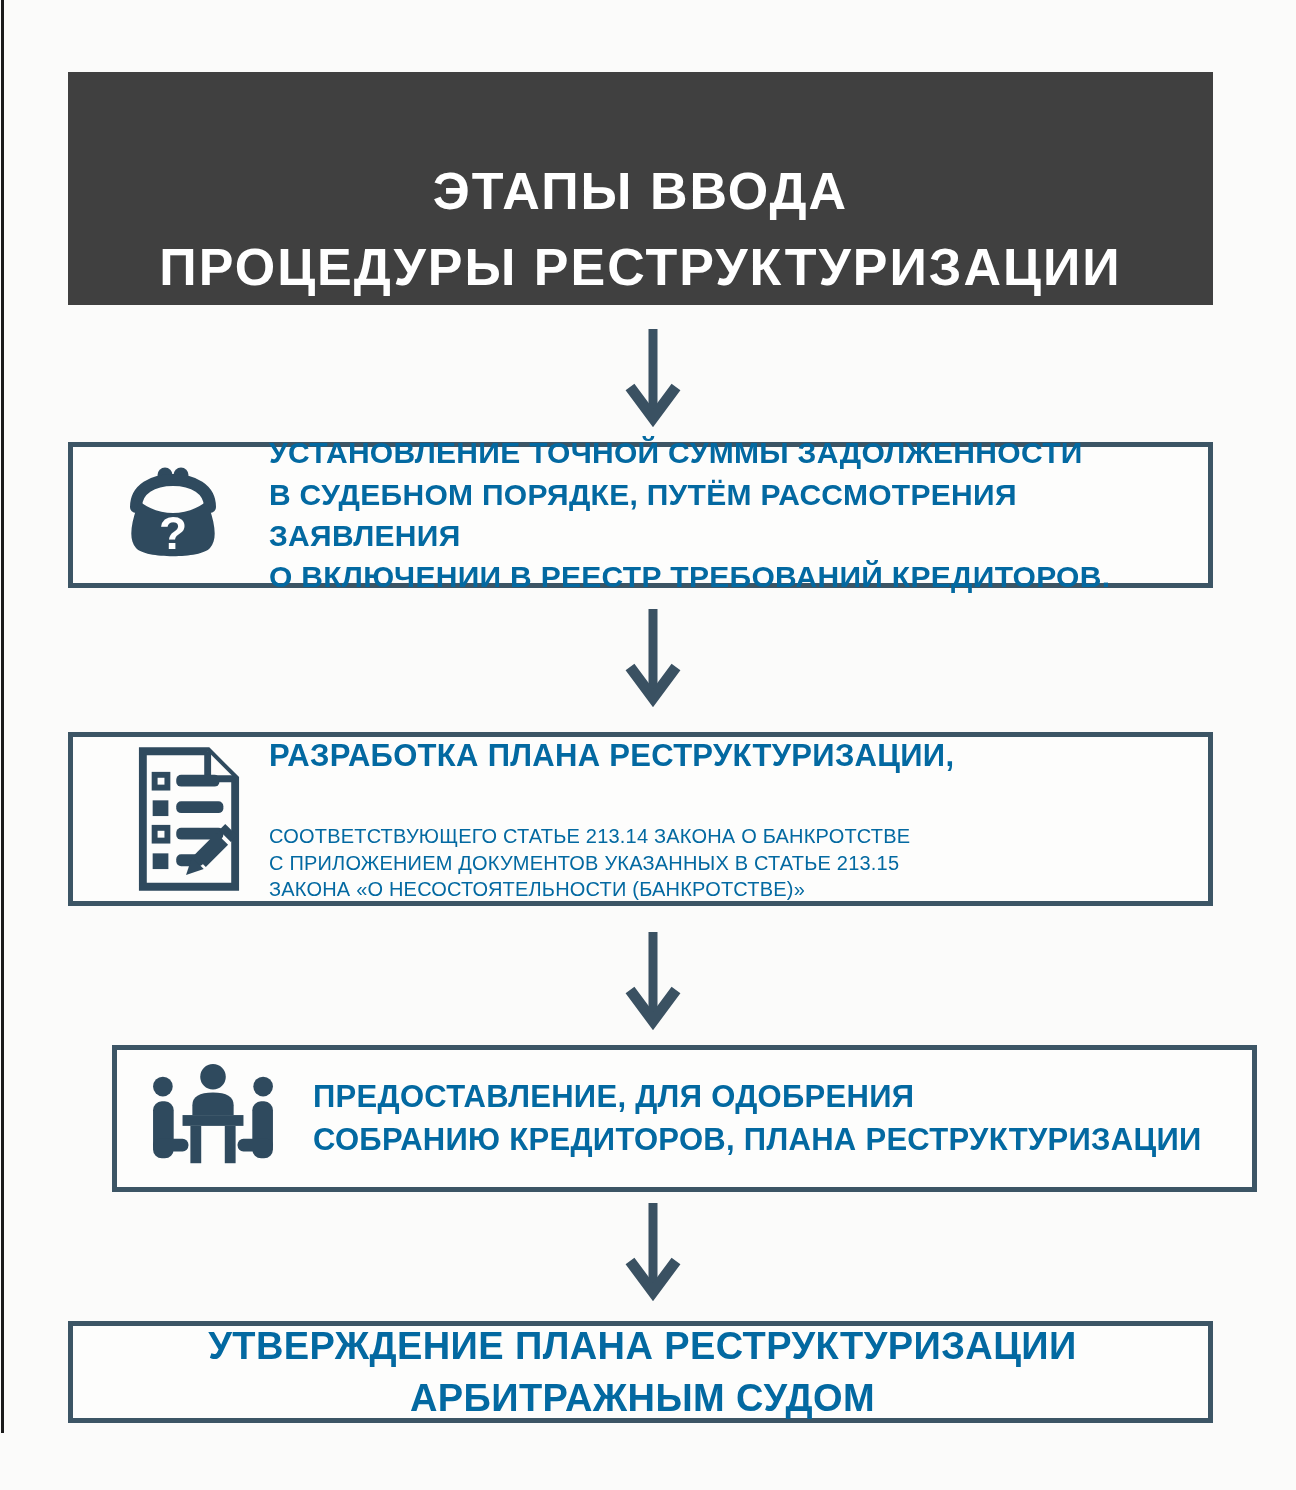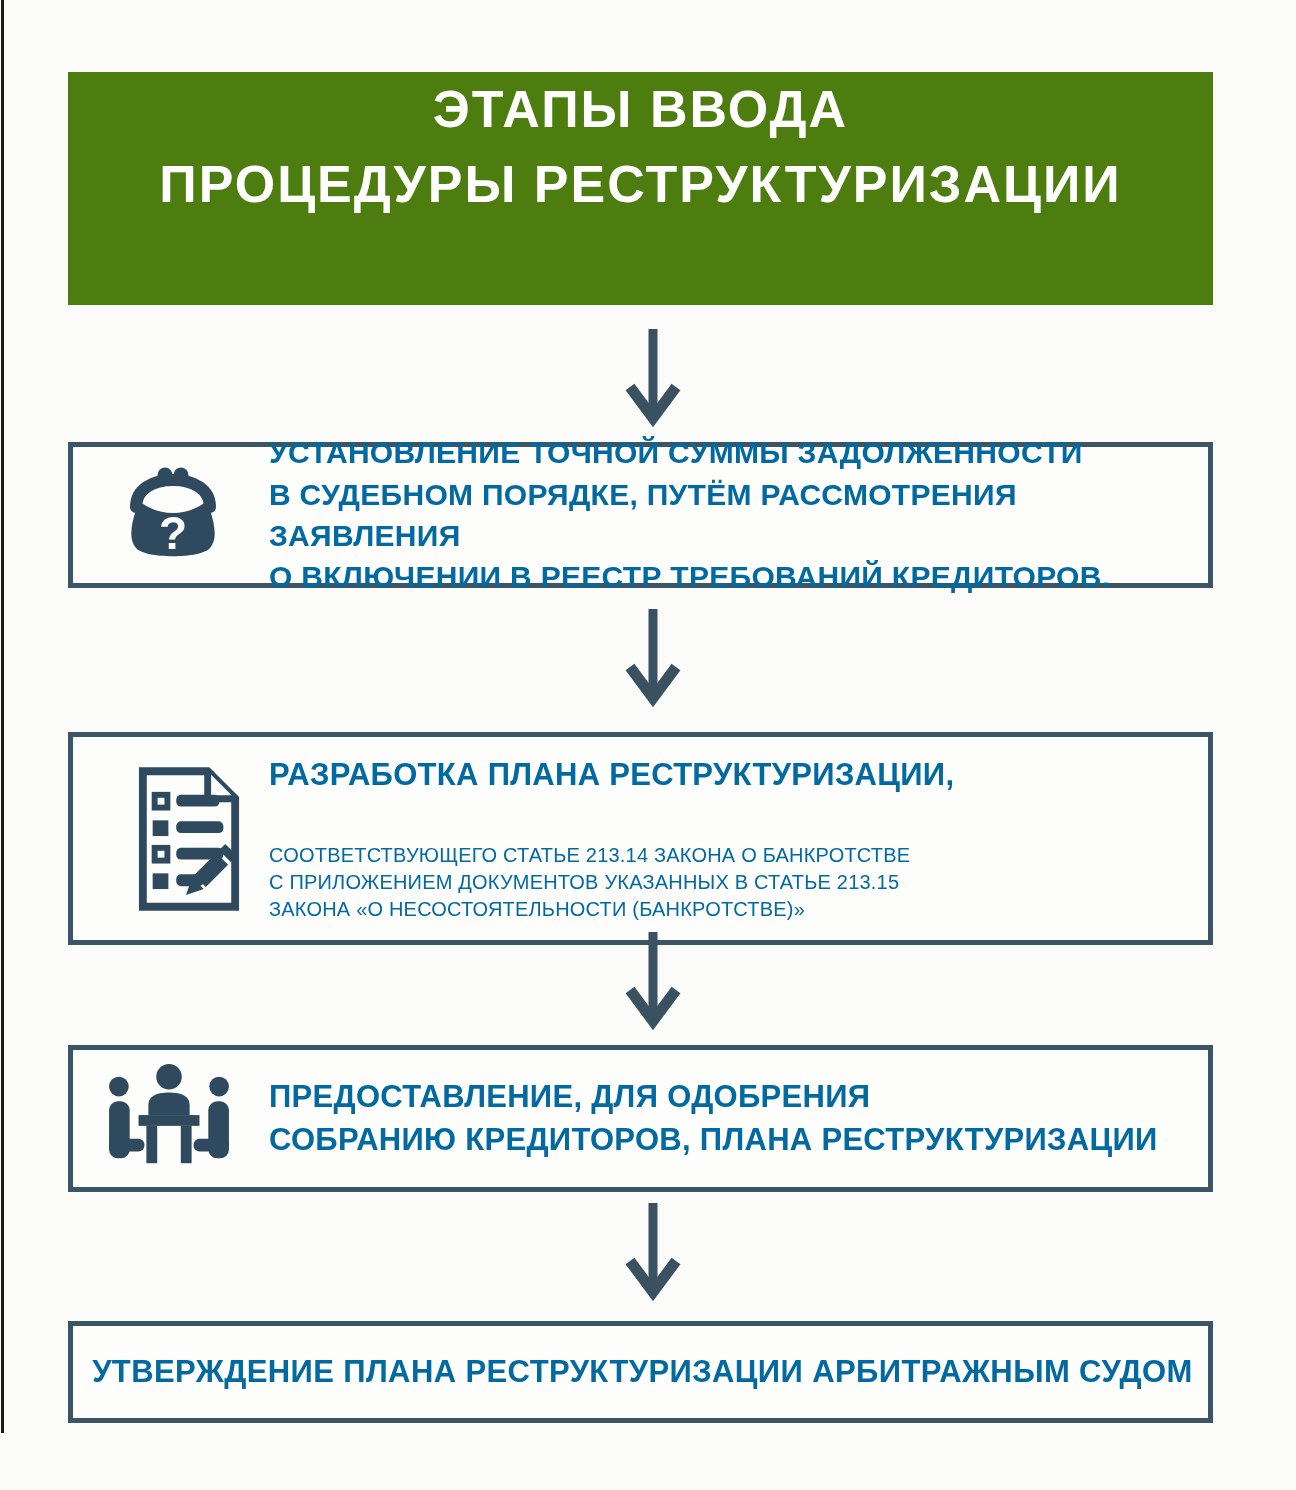--- a/index.html
+++ b/index.html
@@ -17,22 +17,22 @@
     position: absolute;
     left: 1px; top: 0;
     width: 3px; height: 1433px;
     background: #1b1b1b;
   }
 
   .title-box {
     position: absolute;
     left: 68px; top: 72px;
     width: 1145px; height: 233px;
-    background: #4d7c0f;
-    display: flex; align-items: flex-start; justify-content: center;
+    background: #404040;
+    display: flex; align-items: flex-end; justify-content: center;
   }
   .title-text {
     color: #ffffff;
     font-size: 52px;
     font-weight: bold;
     letter-spacing: 2px;
     line-height: 1.45;
     text-align: center;
     white-space: pre-line;
   }
@@ -51,22 +51,22 @@
     position: absolute;
     left: 68px;
     width: 1145px;
     background: #fdfdfc;
     border: 5px solid #3c5565;
     box-sizing: border-box;
     display: flex;
     align-items: center;
   }
   .step-1 { top: 442px;  height: 146px; }
-  .step-2 { top: 732px;  height: 213px; }
-  .step-3 { top: 1045px; height: 147px; }
+  .step-2 { top: 732px;  height: 174px; }
+  .step-3 { top: 1045px; height: 147px; margin-left: 44px; }
   .step-4 { top: 1321px; height: 102px; justify-content: center; }
 
   .step-icon {
     position: absolute;
     top: 50%;
     transform: translateY(-50%);
     display: block;
     line-height: 0;
   }
   .icon-purse   { left: 50px; }
@@ -92,21 +92,21 @@
   .step-body {
     font-size: 20px;
     font-weight: normal;
     letter-spacing: 0.2px;
     line-height: 1.34;
     white-space: pre-line;
   }
   .step-3 .step-text { font-size: 31px; }
   .step-4 .step-text {
     margin-left: 4px;
-    font-size: 31px;
+    font-size: 38px;
     text-align: center;
     letter-spacing: 0.4px;
   }
 </style>
 </head>
 <body>
 
 <div class="canvas">
 
   <div class="frame-line"></div>

